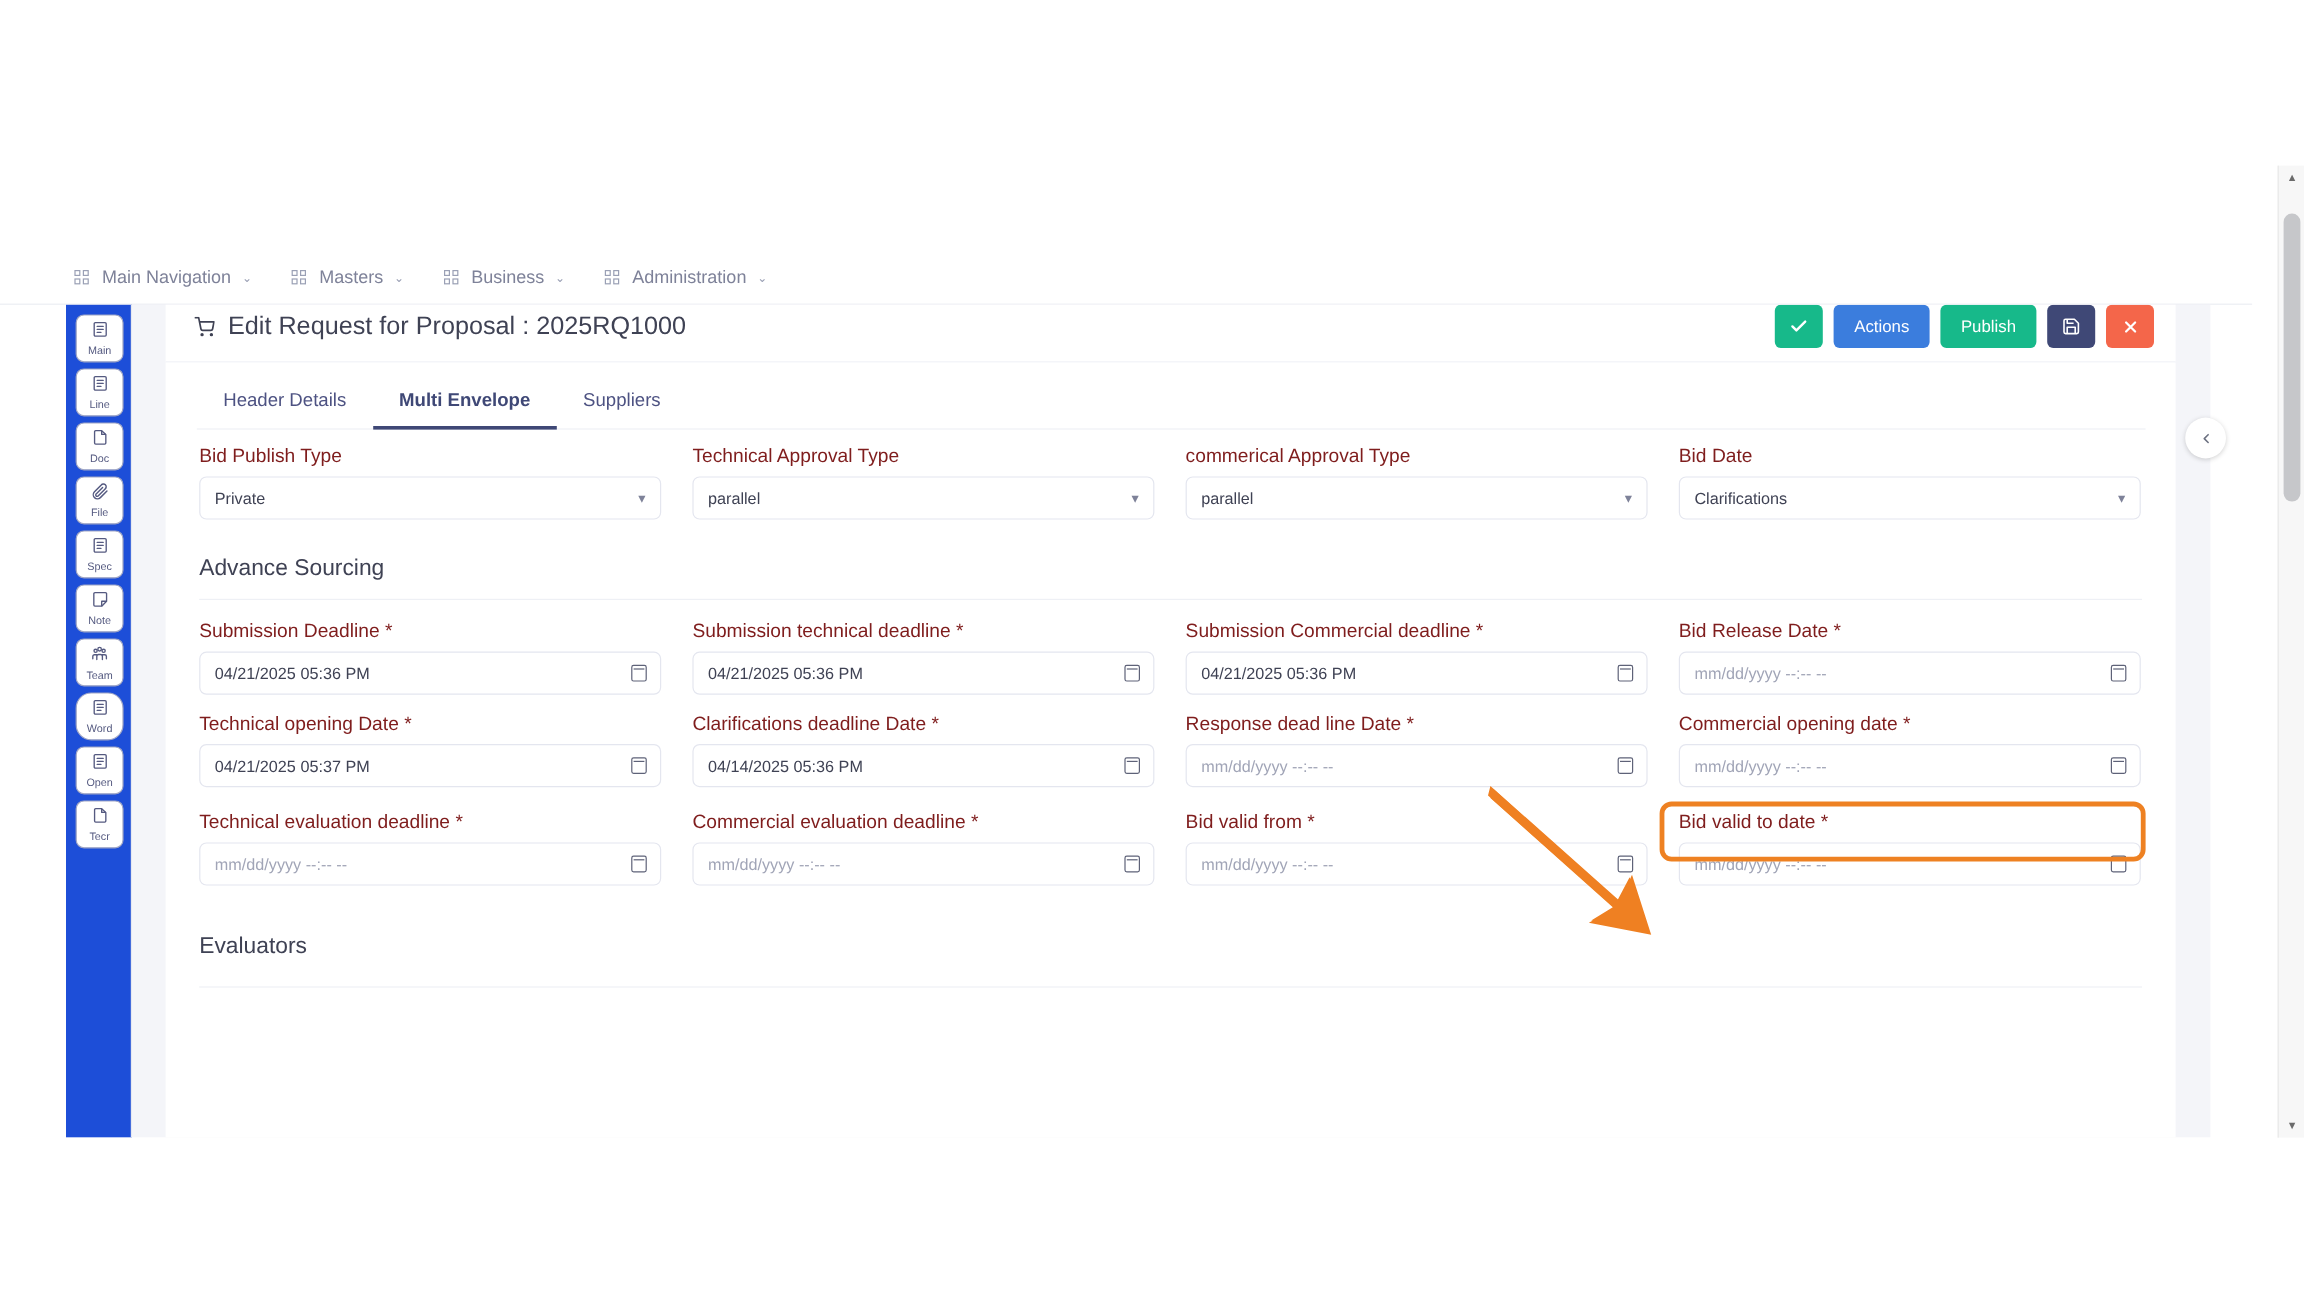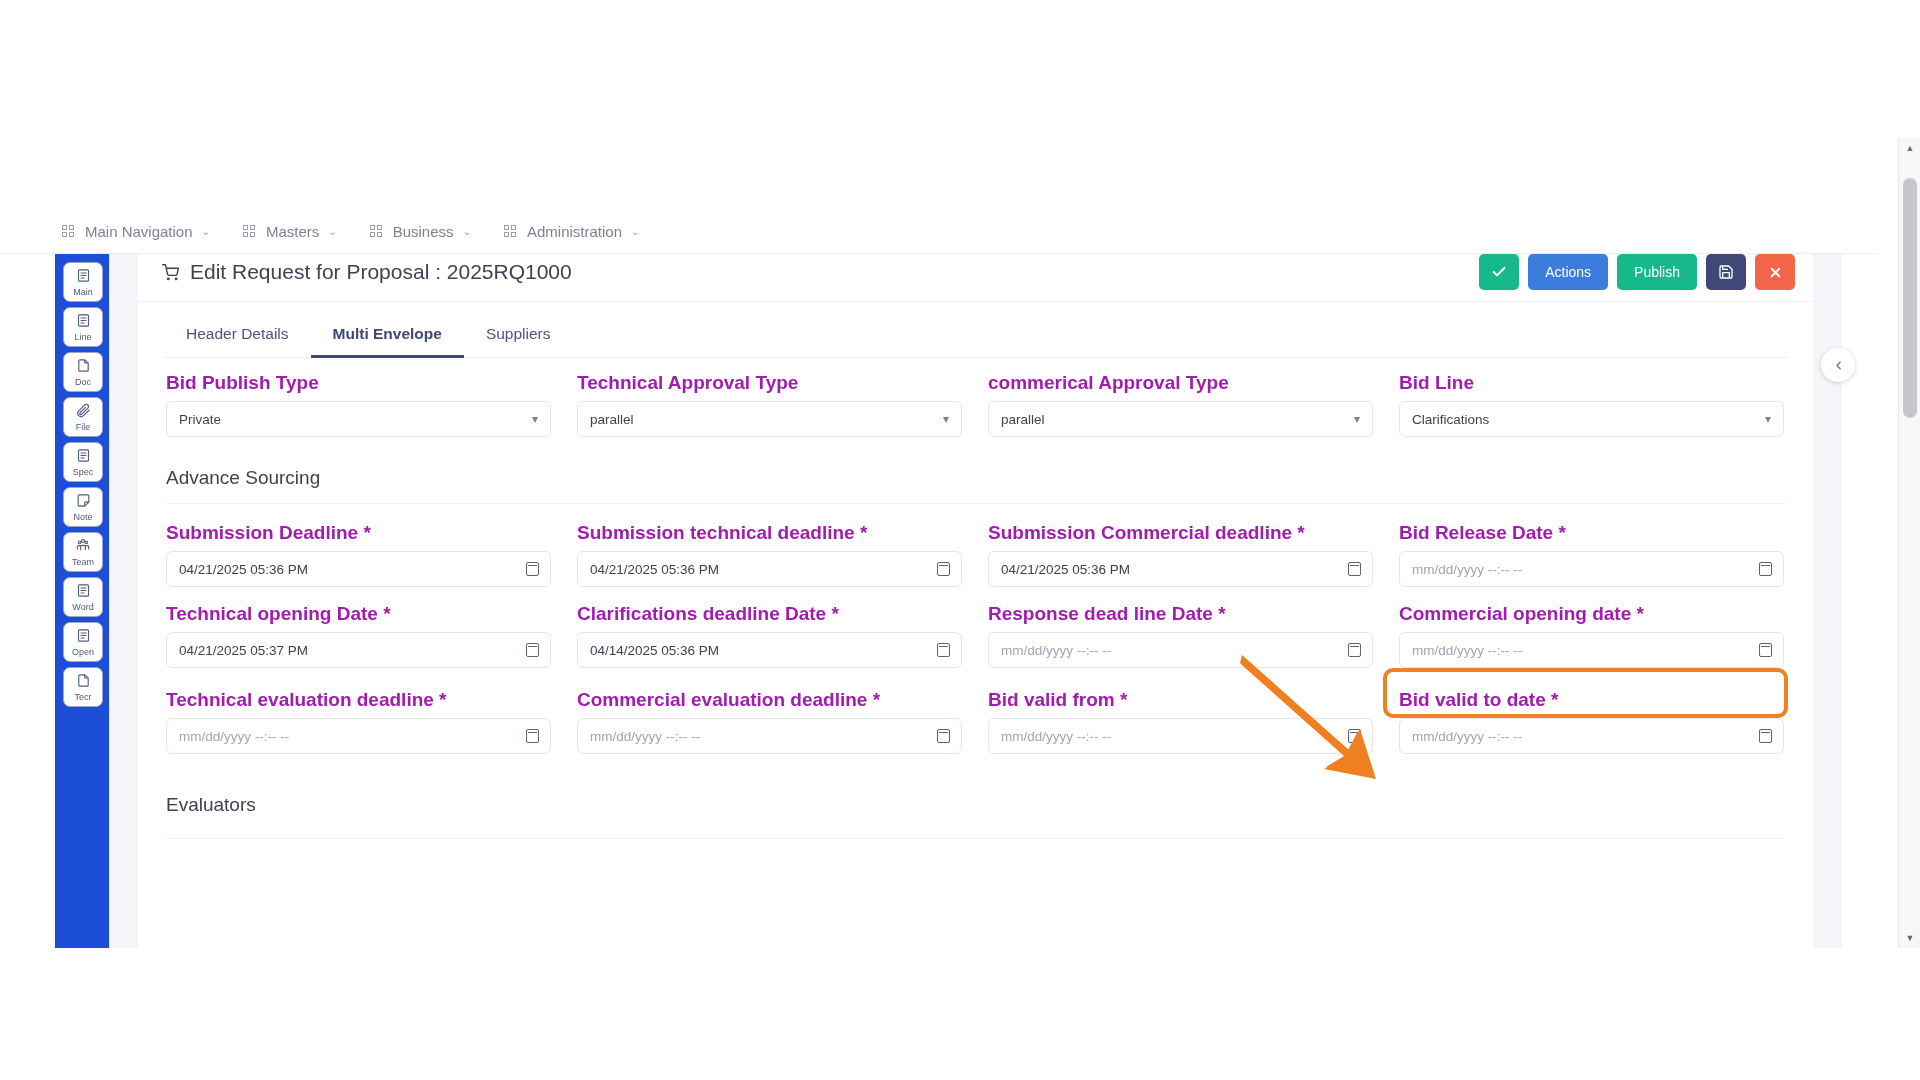--- a/index.html
+++ b/index.html
@@ -115,21 +115,21 @@
     width: 1675px; height: 660px;
     background: #ffffff;
     border-radius: 0 0 7px 7px;
   }
   .tabs { position:absolute; left: 26px; top: 12px; display:flex; gap: 0px; height: 44px; width: 1624px; border-bottom: 1px solid #eef0f5;}
   .tab { font-size: 15.5px; color: #4d5282; padding: 0 22px; height: 44px; line-height: 40px; font-weight:500;}
   .tab.active { color: #3f4876; border-bottom: 3px solid #3f4876; font-weight:bold;}
   .formarea { position:absolute; left: 0; top: 70px; width: 1675px; }
   .row { position: relative; display: flex; padding: 0 28px; gap: 26px; }
   .fld { width: 385px; }
-  .lbl { font-size: 19px; color: #a21caf; margin-bottom: 7px; display:block;font-weight:bold; }
+  .lbl { font-size: 16px; color: #7f1d1d; margin-bottom: 7px; display:block; }
   .ctrl {
     width: 100%; height: 36px;
     border: 1px solid #e4e6ef;
     border-radius: 6px;
     background: #fff;
     display: flex; align-items: center;
     padding: 0 12px;
     font-size: 13.5px;
     color: #3f4254;
     position: relative;
@@ -255,21 +255,21 @@
         </div>
         <div class="railbtn" style="top: 278px;">
           <span><svg width="16" height="16" viewBox="0 0 24 24" fill="none" stroke="#555a80" stroke-width="1.7" stroke-linecap="round">
               <circle cx="7" cy="8" r="2"></circle>
               <circle cx="12" cy="6" r="2.2"></circle>
               <circle cx="17" cy="8" r="2"></circle>
               <path d="M3.5 18v-3a2 2 0 0 1 2-2h3M8.5 19v-4a2.4 2.4 0 0 1 2.4-2.4h2.2A2.4 2.4 0 0 1 15.5 15v4M15.5 13h3a2 2 0 0 1 2 2v3"></path>
             </svg></span>
           <span class="rl">Team</span>
         </div>
-        <div class="railbtn" style="top: 323px;">
+        <div class="railbtn" style="top: 323px; border-radius: 13px;">
           <span><svg width="15" height="15" viewBox="0 0 24 24" fill="none" stroke="#555a80" stroke-width="1.8">
               <rect x="4" y="3" width="16" height="18" rx="1.5"></rect>
               <path d="M8 8h8M8 12h8M8 16h5" stroke-linecap="round"></path>
             </svg></span>
           <span class="rl">Word</span>
         </div>
         <div class="railbtn" style="top: 368px;">
           <span><svg width="15" height="15" viewBox="0 0 24 24" fill="none" stroke="#555a80" stroke-width="1.8">
               <rect x="4" y="3" width="16" height="18" rx="1.5"></rect>
               <path d="M8 8h8M8 12h8M8 16h5" stroke-linecap="round"></path>
@@ -350,21 +350,21 @@
               </div>
             </div>
             <div class="fld">
               <span class="lbl">commerical Approval Type</span>
               <div class="ctrl">
                 <span>parallel</span>
                 <span class="carr">▾</span>
               </div>
             </div>
             <div class="fld">
-              <span class="lbl">Bid Line</span>
+              <span class="lbl">Bid Date</span>
               <div class="ctrl">
                 <span>Clarifications</span>
                 <span class="carr">▾</span>
               </div>
             </div>
           </div>
 
           <div class="sechead">
             <h3>Advance Sourcing</h3>
           </div>

